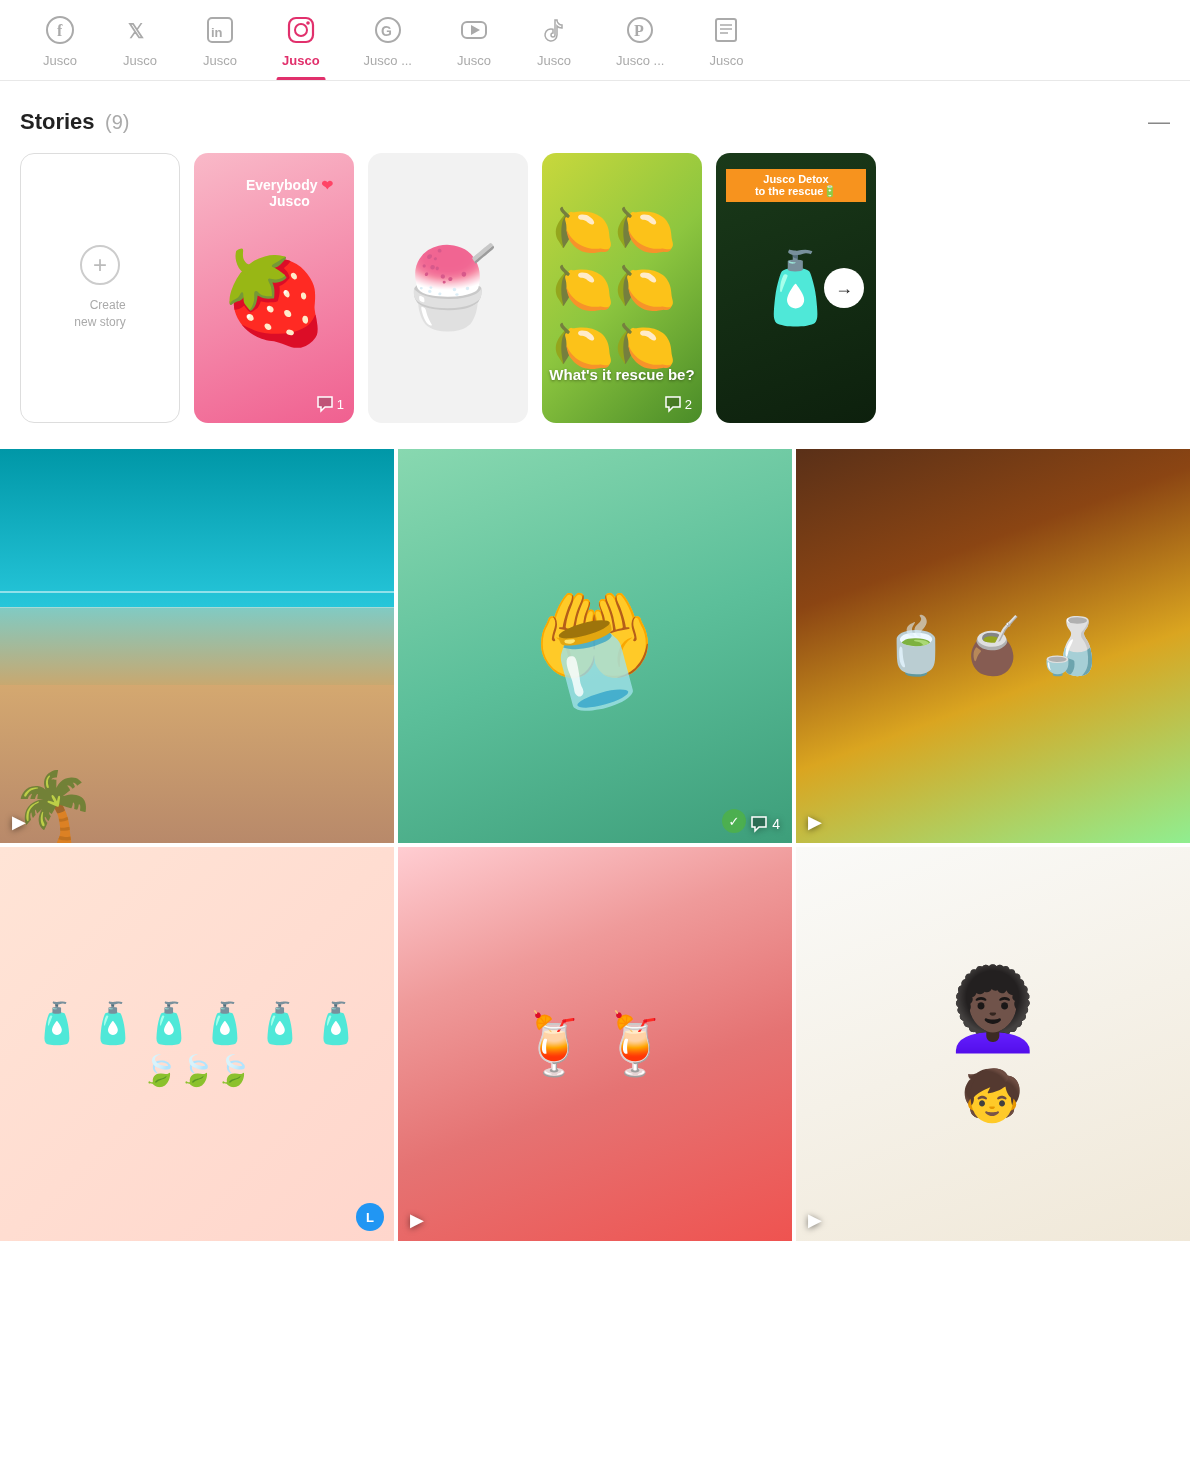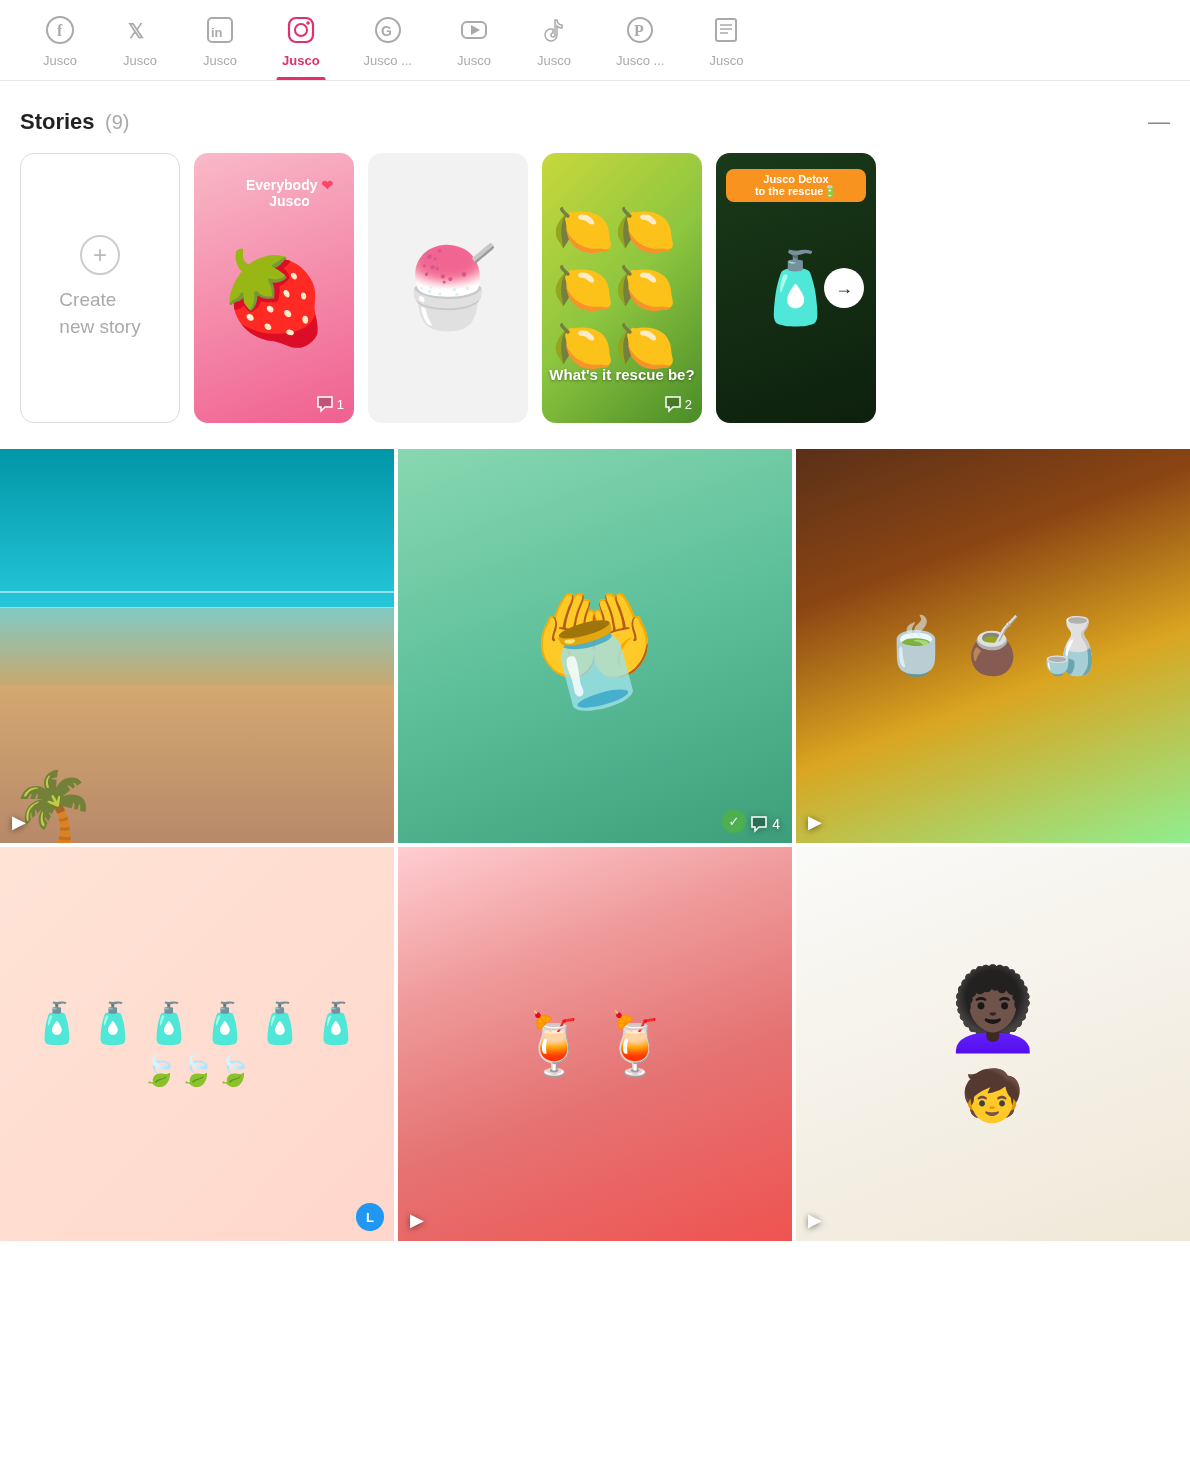--- a/index.html
+++ b/index.html
@@ -100,23 +100,23 @@
       border-radius: 50%;
       border: 2px solid #ccc;
       display: flex;
       align-items: center;
       justify-content: center;
       font-size: 24px;
       color: #bbb;
       margin-bottom: 12px;
     }
     .create-label {
-      font-size: 19px;
+      font-size: 12px;
       color: #aaa;
-      text-align: left;
+      text-align: right;
       line-height: 1.4;
     }
 
     .story-comment-badge {
       position: absolute;
       bottom: 10px;
       right: 10px;
       display: flex;
       align-items: center;
       gap: 3px;
@@ -256,21 +256,21 @@
       align-items: center;
       justify-content: center;
       position: relative;
     }
     .detox-badge-top {
       position: absolute;
       top: 16px;
       left: 10px;
       right: 10px;
       background: #f7931e;
-      border-radius: 8px;
+      border-radius: 0;
       padding: 4px 8px;
       font-size: 11px;
       color: #fff;
       font-weight: 700;
       text-align: center;
     }
     .bottle-emoji { font-size: 70px; }
     .detox-text {
       position: absolute;
       bottom: 30px;

